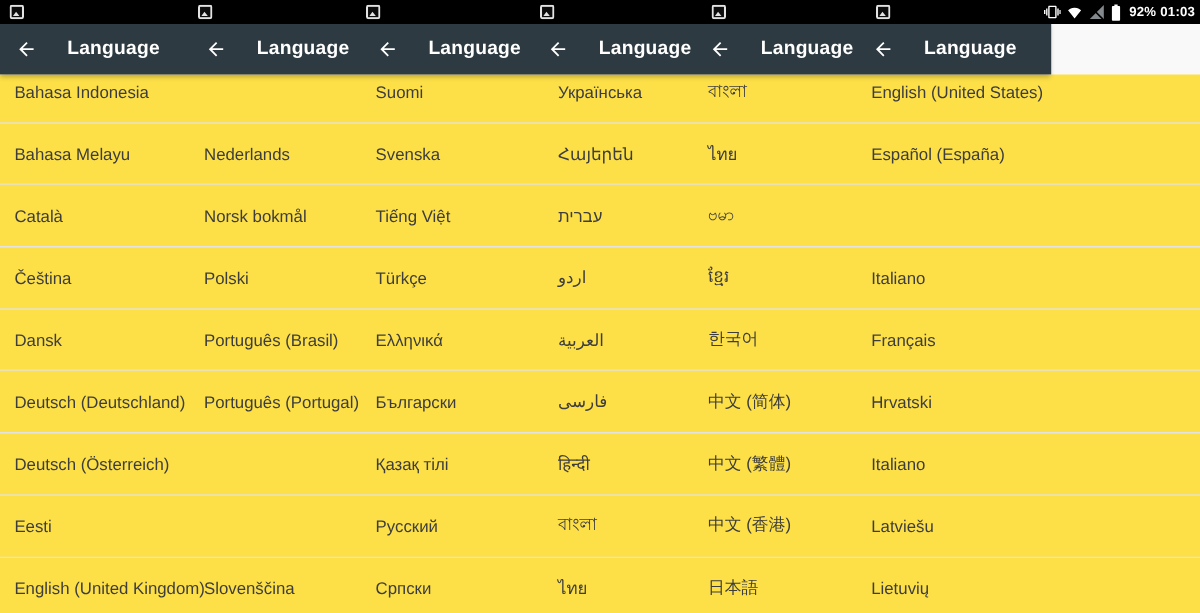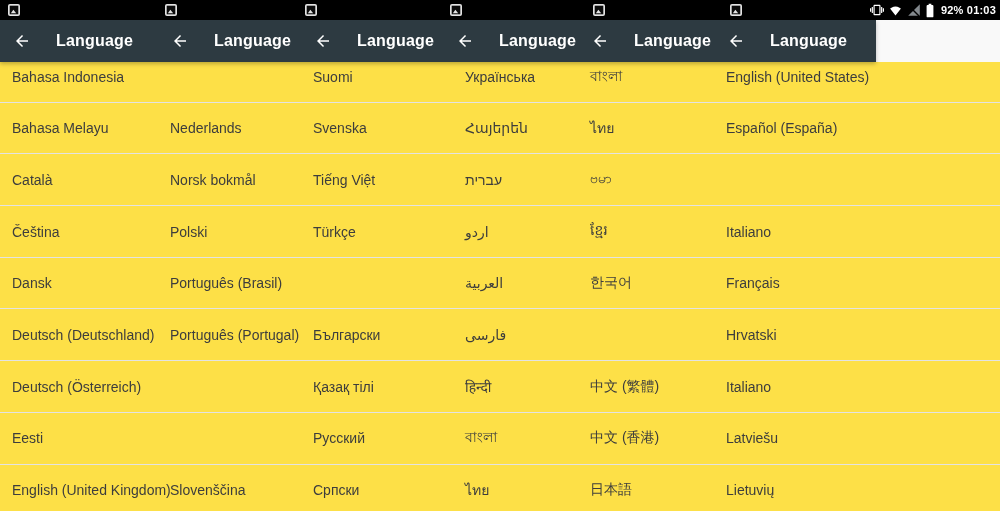--- a/index.html
+++ b/index.html
@@ -149,29 +149,31 @@
         <span class="cell c0">Čeština</span>
         <span class="cell c1">Polski</span>
         <span class="cell c2">Türkçe</span>
         <span class="cell c3">اردو</span>
         <span class="cell c4">ខ្មែរ</span>
         <span class="cell c5">Italiano</span>
       </div>
       <div class="row">
         <span class="cell c0">Dansk</span>
         <span class="cell c1">Português (Brasil)</span>
+        <span class="cell c2">Ελληνικά</span>
         <span class="cell c3">العربية</span>
         <span class="cell c4">한국어</span>
         <span class="cell c5">Français</span>
       </div>
       <div class="row">
         <span class="cell c0">Deutsch (Deutschland)</span>
         <span class="cell c1">Português (Portugal)</span>
         <span class="cell c2">Български</span>
         <span class="cell c3">فارسی</span>
+        <span class="cell c4">中文 (简体)</span>
         <span class="cell c5">Hrvatski</span>
       </div>
       <div class="row">
         <span class="cell c0">Deutsch (Österreich)</span>
         <span class="cell c2">Қазақ тілі</span>
         <span class="cell c3">हिन्दी</span>
         <span class="cell c5">Italiano</span>
         <span class="cell c4">中文 (繁體)</span>
       </div>
       <div class="row">

